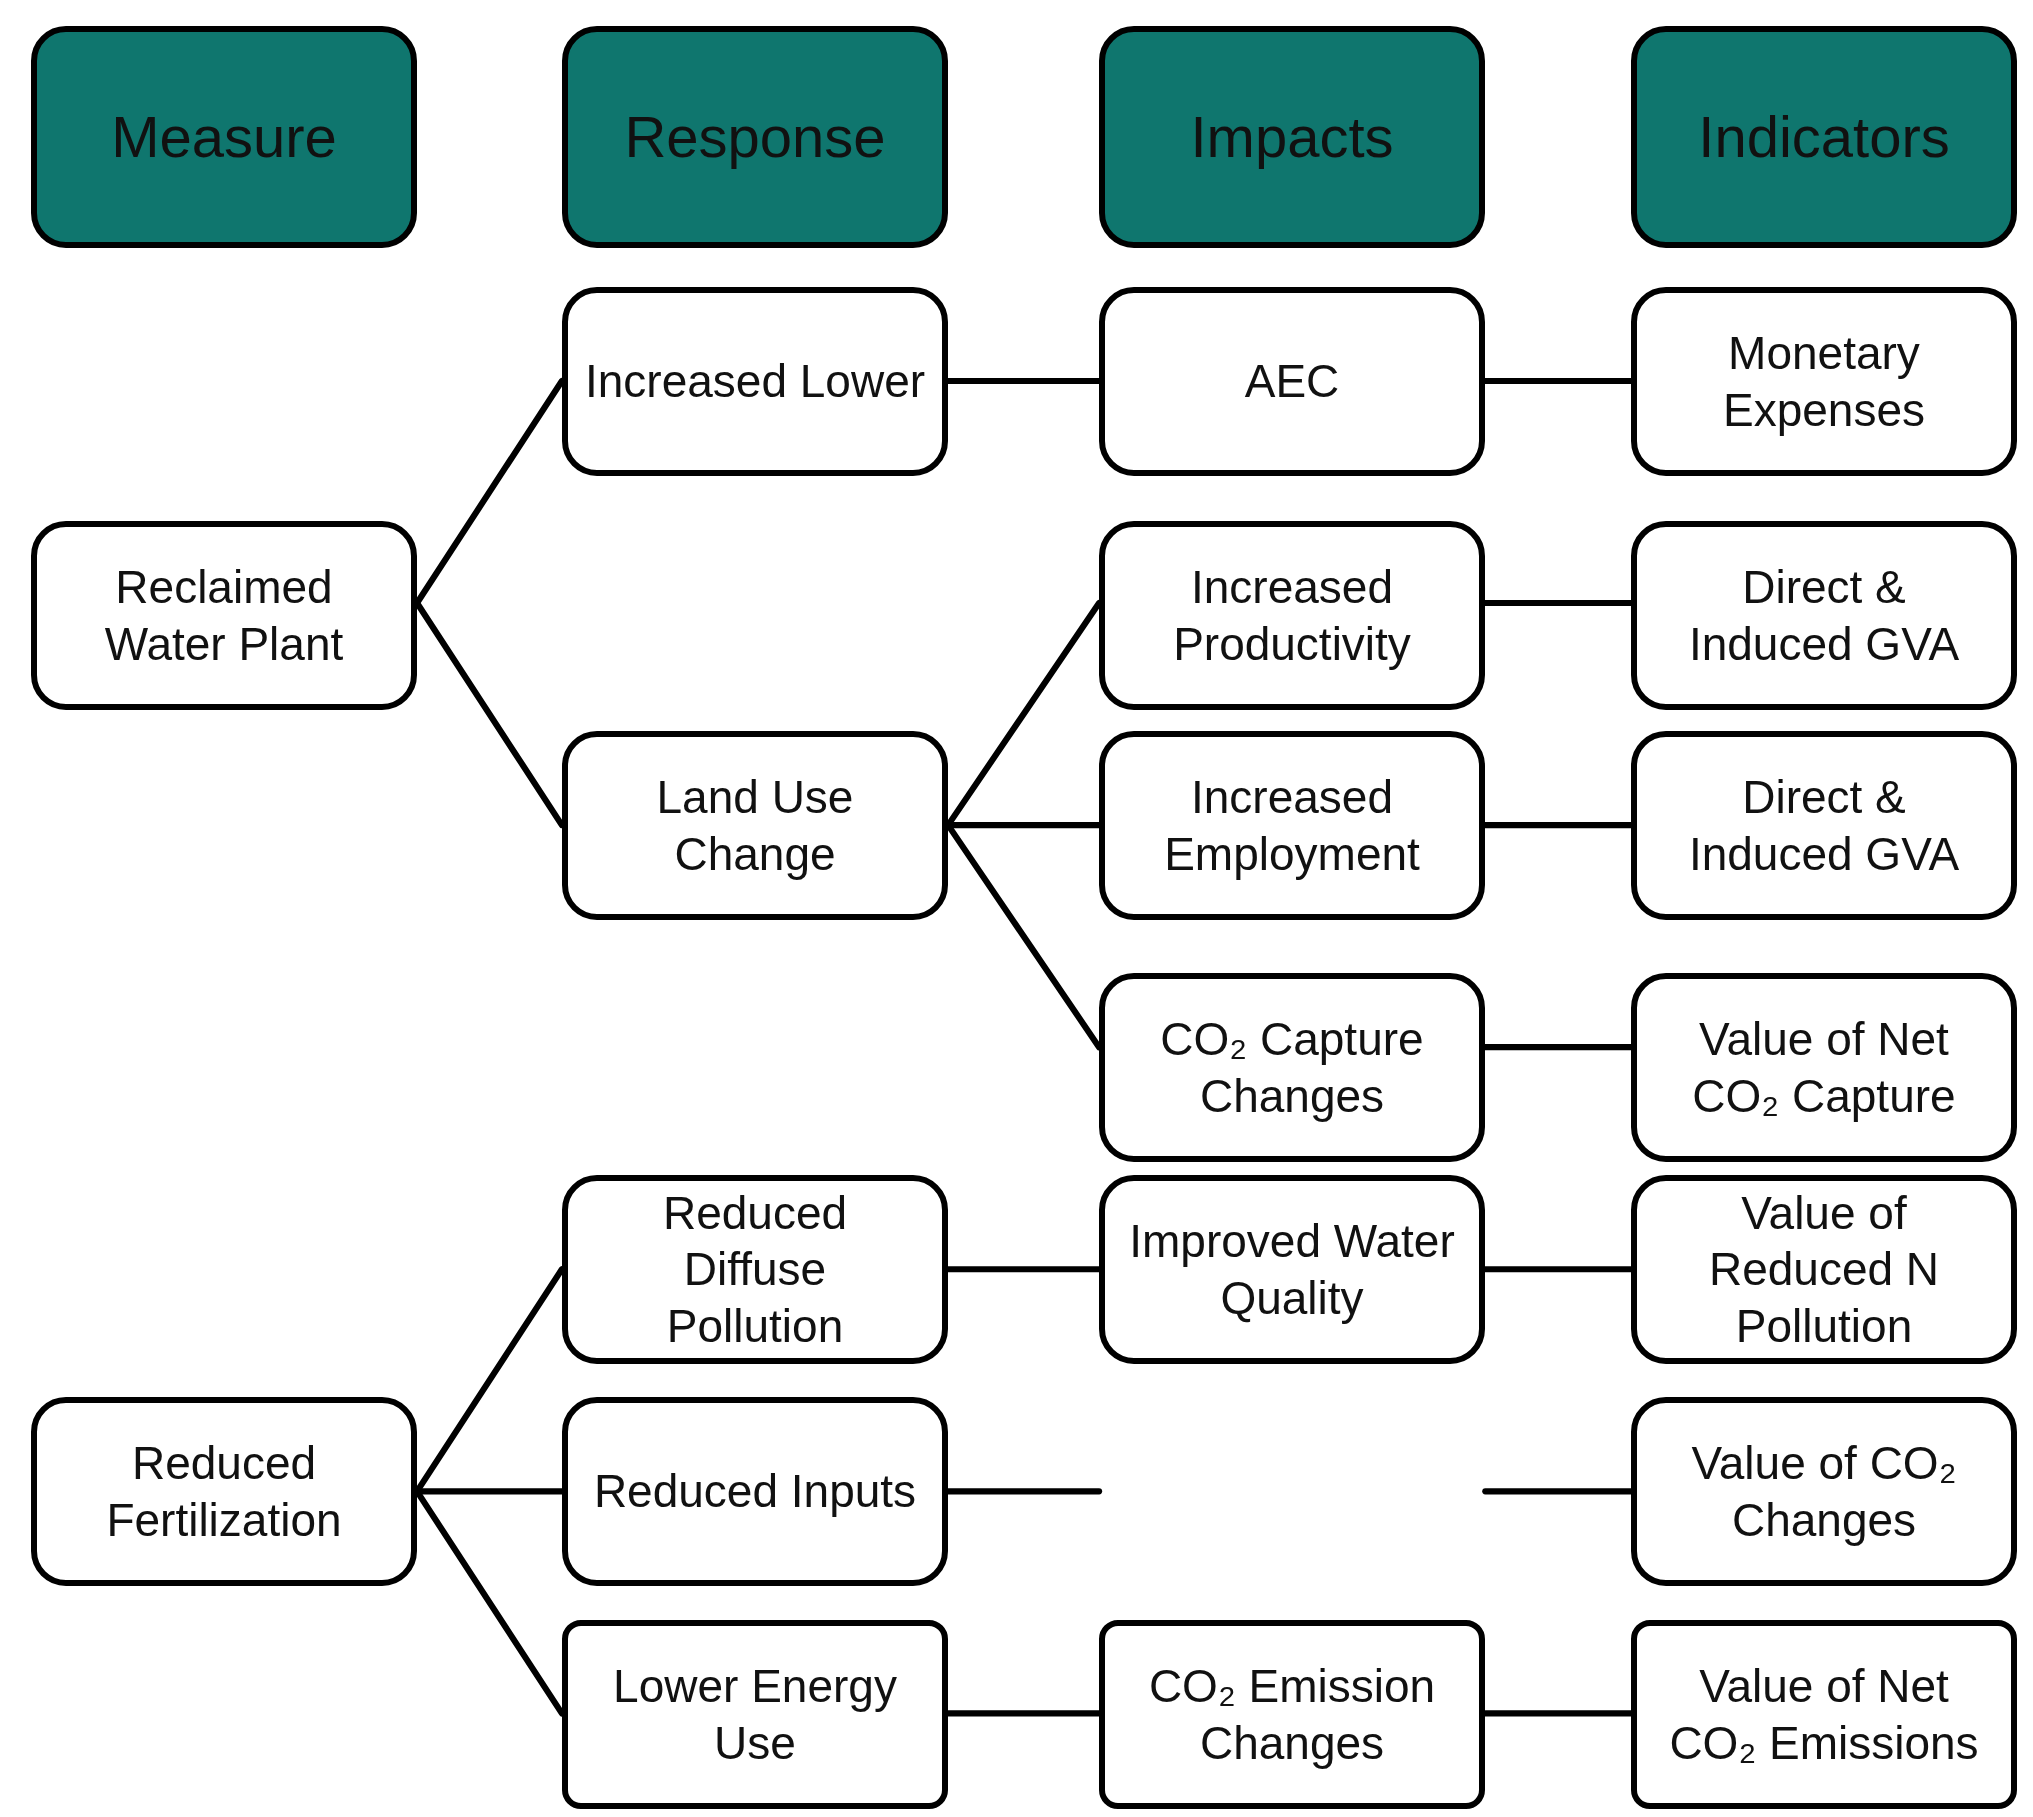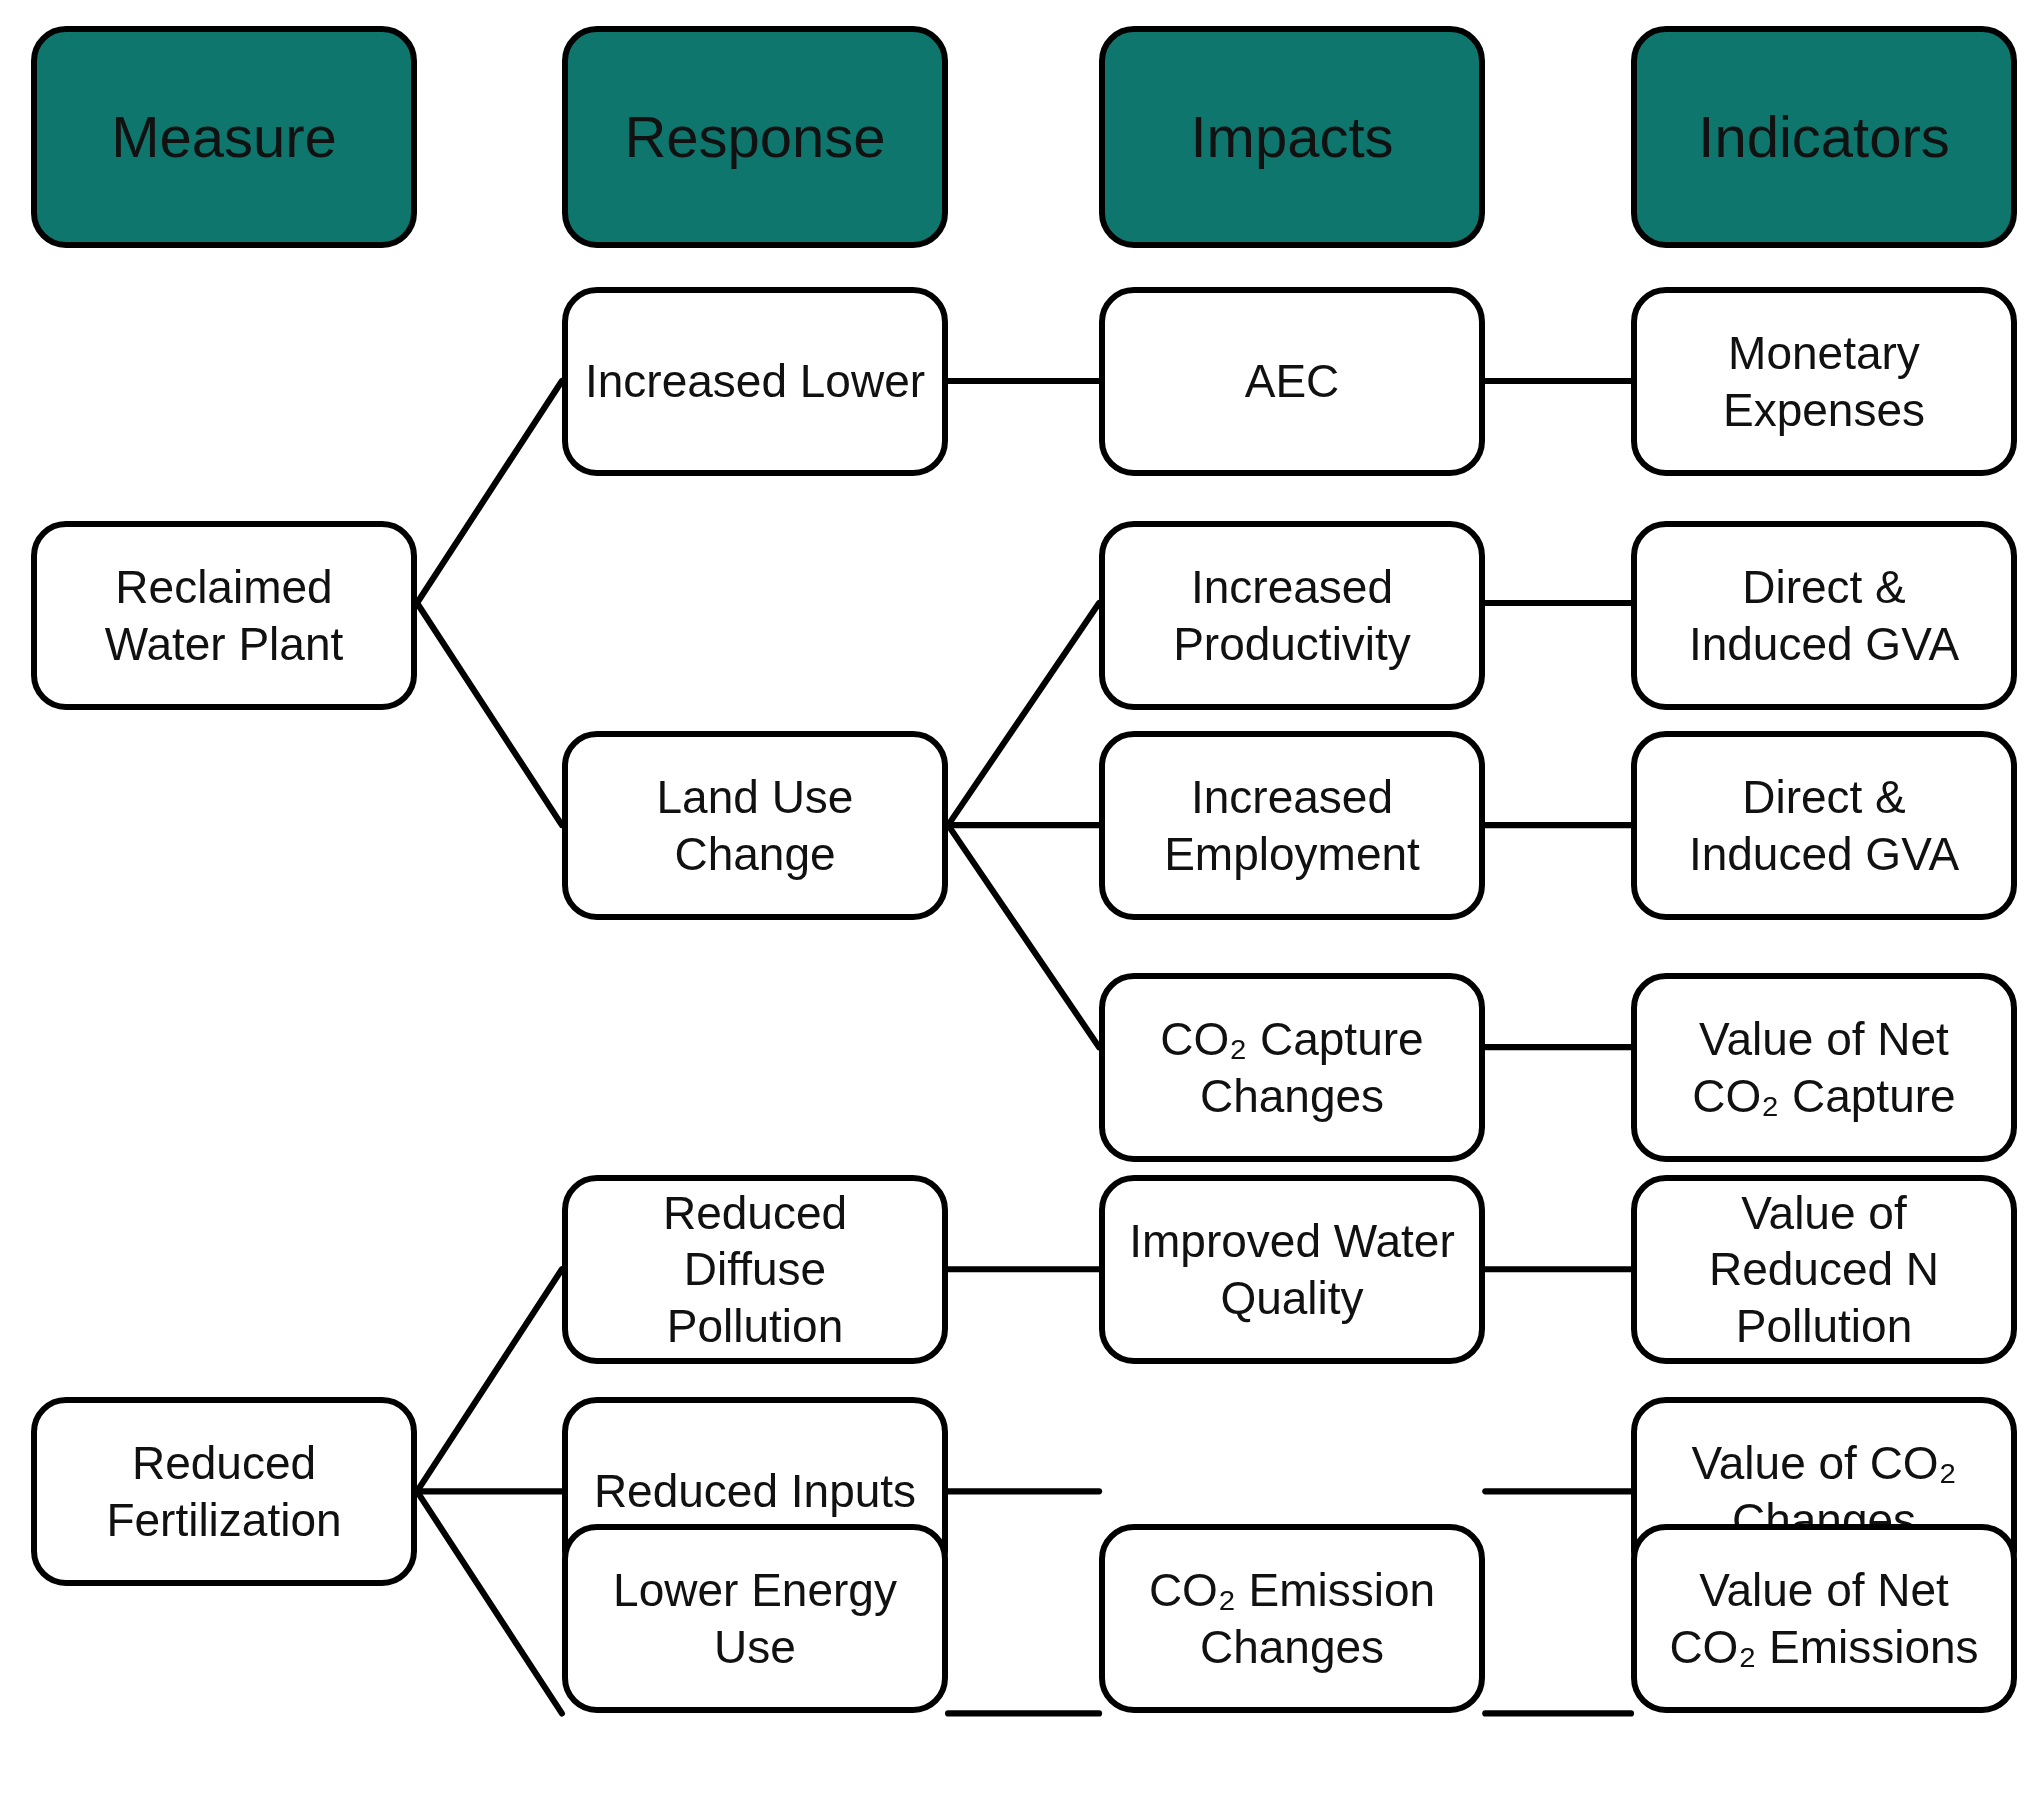--- a/index.html
+++ b/index.html
@@ -44,21 +44,21 @@
   .c3 { left: 1099px; }
   .c4 { left: 1631px; }
   
   .rh { top: 26px; }
   .r1 { top: 287px; }
   .r2 { top: 509px; margin-top: 12px; }
   .r3 { top: 731px; text-align: center; }
   .r4 { top: 973px; }
   .r5 { top: 1175px; }
   .r6 { top: 1397px; }
-  .r7 { top: 1524px; }
+  .r7 { top: 1620px; border-radius: 19px; }
 </style>
 </head>
 <body>
 
 <div class="canvas">
 
   <svg class="edges" viewBox="0 0 2317 2070" xmlns="http://www.w3.org/2000/svg">
     <g stroke="#000000" stroke-width="7" stroke-linecap="round">
       <line x1="475" y1="687" x2="640" y2="434"></line>
       <line x1="475" y1="687" x2="640" y2="940"></line>

